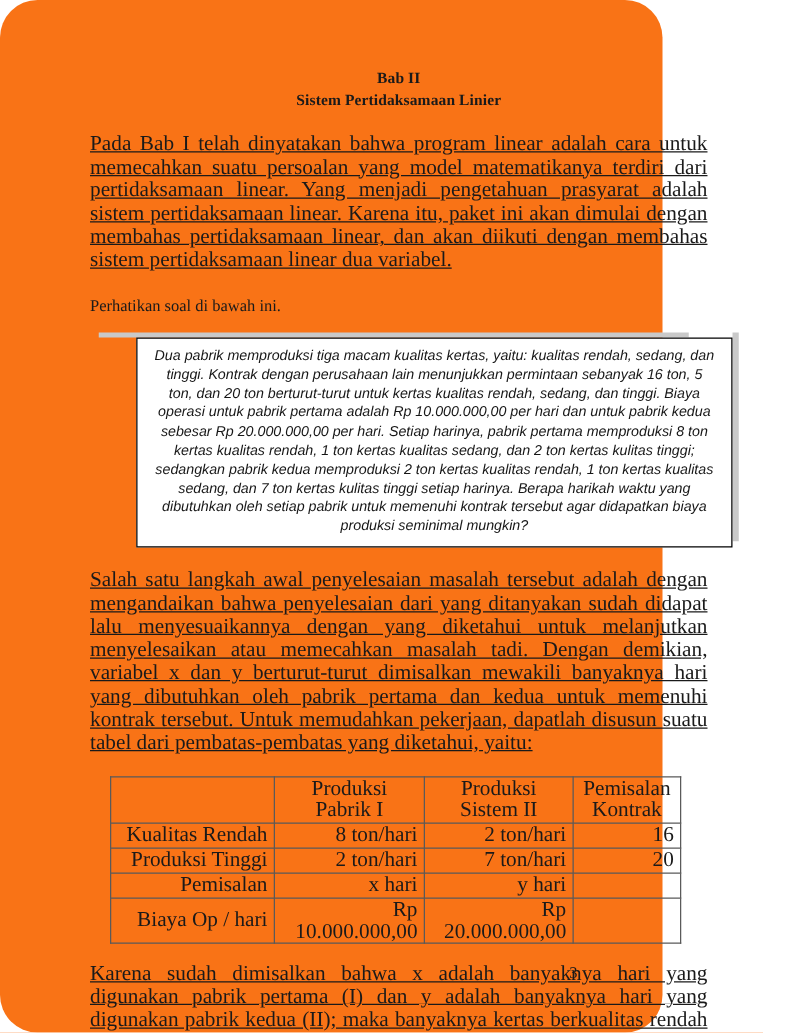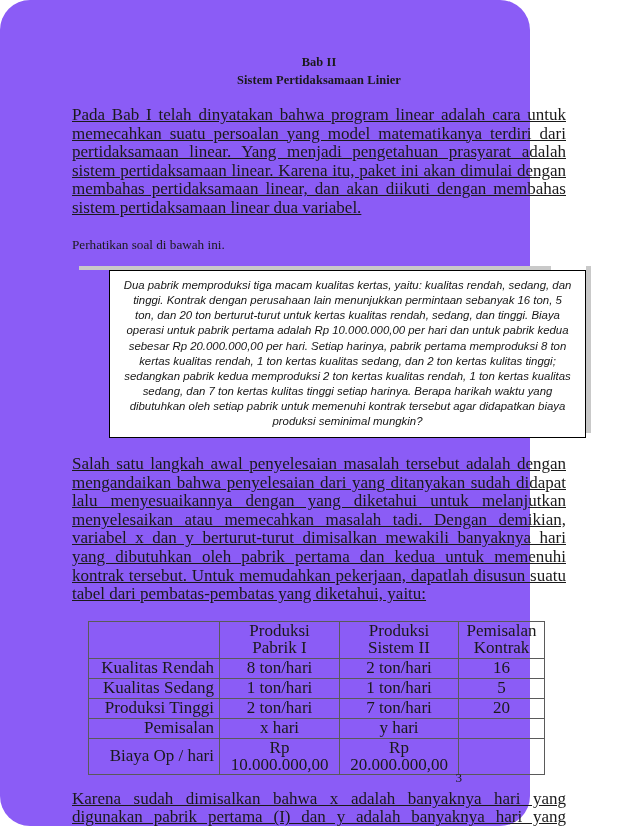--- a/index.html
+++ b/index.html
@@ -13,21 +13,21 @@
     font-family: "Liberation Serif", serif;
     color: #1a1a1a;
     position: relative;
     overflow: hidden;
   }
   .page {
     position: absolute;
     left: 0; top: 0;
     width: 530px;
     height: 826px;
-    background: #8b5cf6;
+    background: #f97316;
     border-radius: 30px;
   }
   .content {
     position: absolute;
     left: 72px;
     top: 54px;
     width: 494px;
   }
 
   
@@ -131,21 +131,21 @@
     height: 18px;
   }
   td.hdr {
     text-align: center;
     height: 37px;
     padding: 1px 4px 2px 4px;
   }
   td.hdr .l1 { display: block; line-height: 17.5px; }
   td.hdr .l2 { display: block; line-height: 17.5px; }
   td.rowlabel { text-align: right; padding-left: 6px; }
-  td.num { text-align: center; }
+  td.num { text-align: right; }
   td.blank-nb {
     border: none;
     background: transparent;
   }
   td.empty-corner {
     border: 1px solid #5a5a5a;
   }
 
   
   .page-number {
@@ -207,26 +207,20 @@
             </td>
           </tr>
 
           <tr>
             <td class="rowlabel">Kualitas Rendah</td>
             <td class="num">8 ton/hari</td>
             <td class="num">2 ton/hari</td>
             <td class="num">16</td>
           </tr>
           <tr>
-            <td class="rowlabel">Kualitas Sedang</td>
-            <td class="num">1 ton/hari</td>
-            <td class="num">1 ton/hari</td>
-            <td class="num">5</td>
-          </tr>
-          <tr>
             <td class="rowlabel">Produksi Tinggi</td>
             <td class="num">2 ton/hari</td>
             <td class="num">7 ton/hari</td>
             <td class="num">20</td>
           </tr>
           <tr>
             <td class="rowlabel">Pemisalan</td>
             <td class="num">x hari</td>
             <td class="num">y hari</td>
             <td class="blank-nb"></td>

